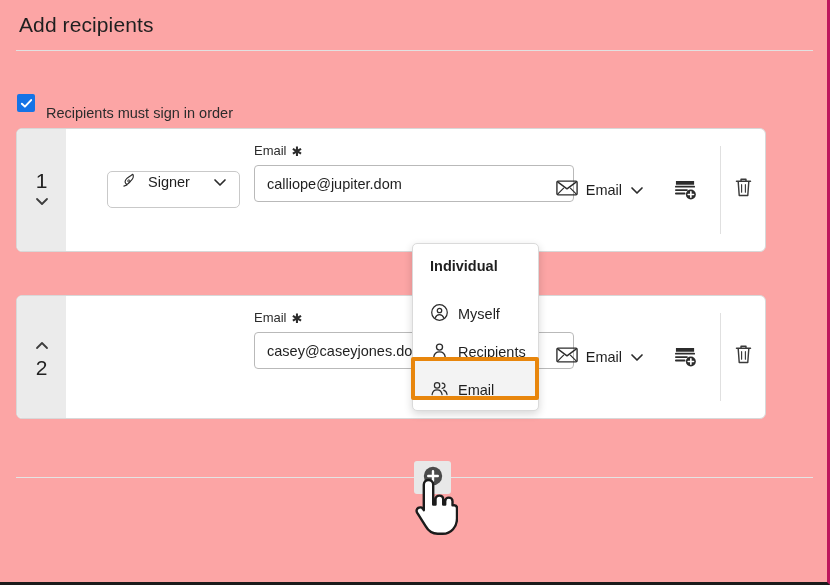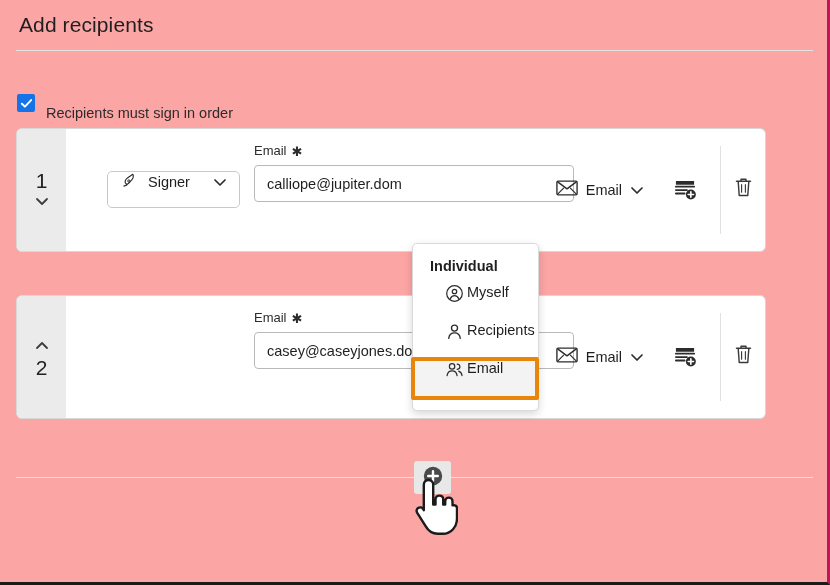--- a/index.html
+++ b/index.html
@@ -220,23 +220,23 @@
   }
   .menu-header {
     font-size: 14.5px;
     font-weight: bold;
     color: #1f1f1f;
     padding: 4px 0 10px 17px;
   }
   .menu-item {
     height: 38px;
     display: flex;
-    align-items: flex-start;
-    gap: 3px;
-    padding-left: 32px;
+    align-items: flex-end;
+    gap: 9px;
+    padding-left: 17px;
     font-size: 14.5px;
     color: #1f1f1f;
     cursor: pointer;
     position: relative;
   }
   .menu-item.highlighted {
     background: #f3f3f3;
   }
   .menu-item .mi-icon { width: 19px; display: flex; justify-content: center; flex: none; }
 

